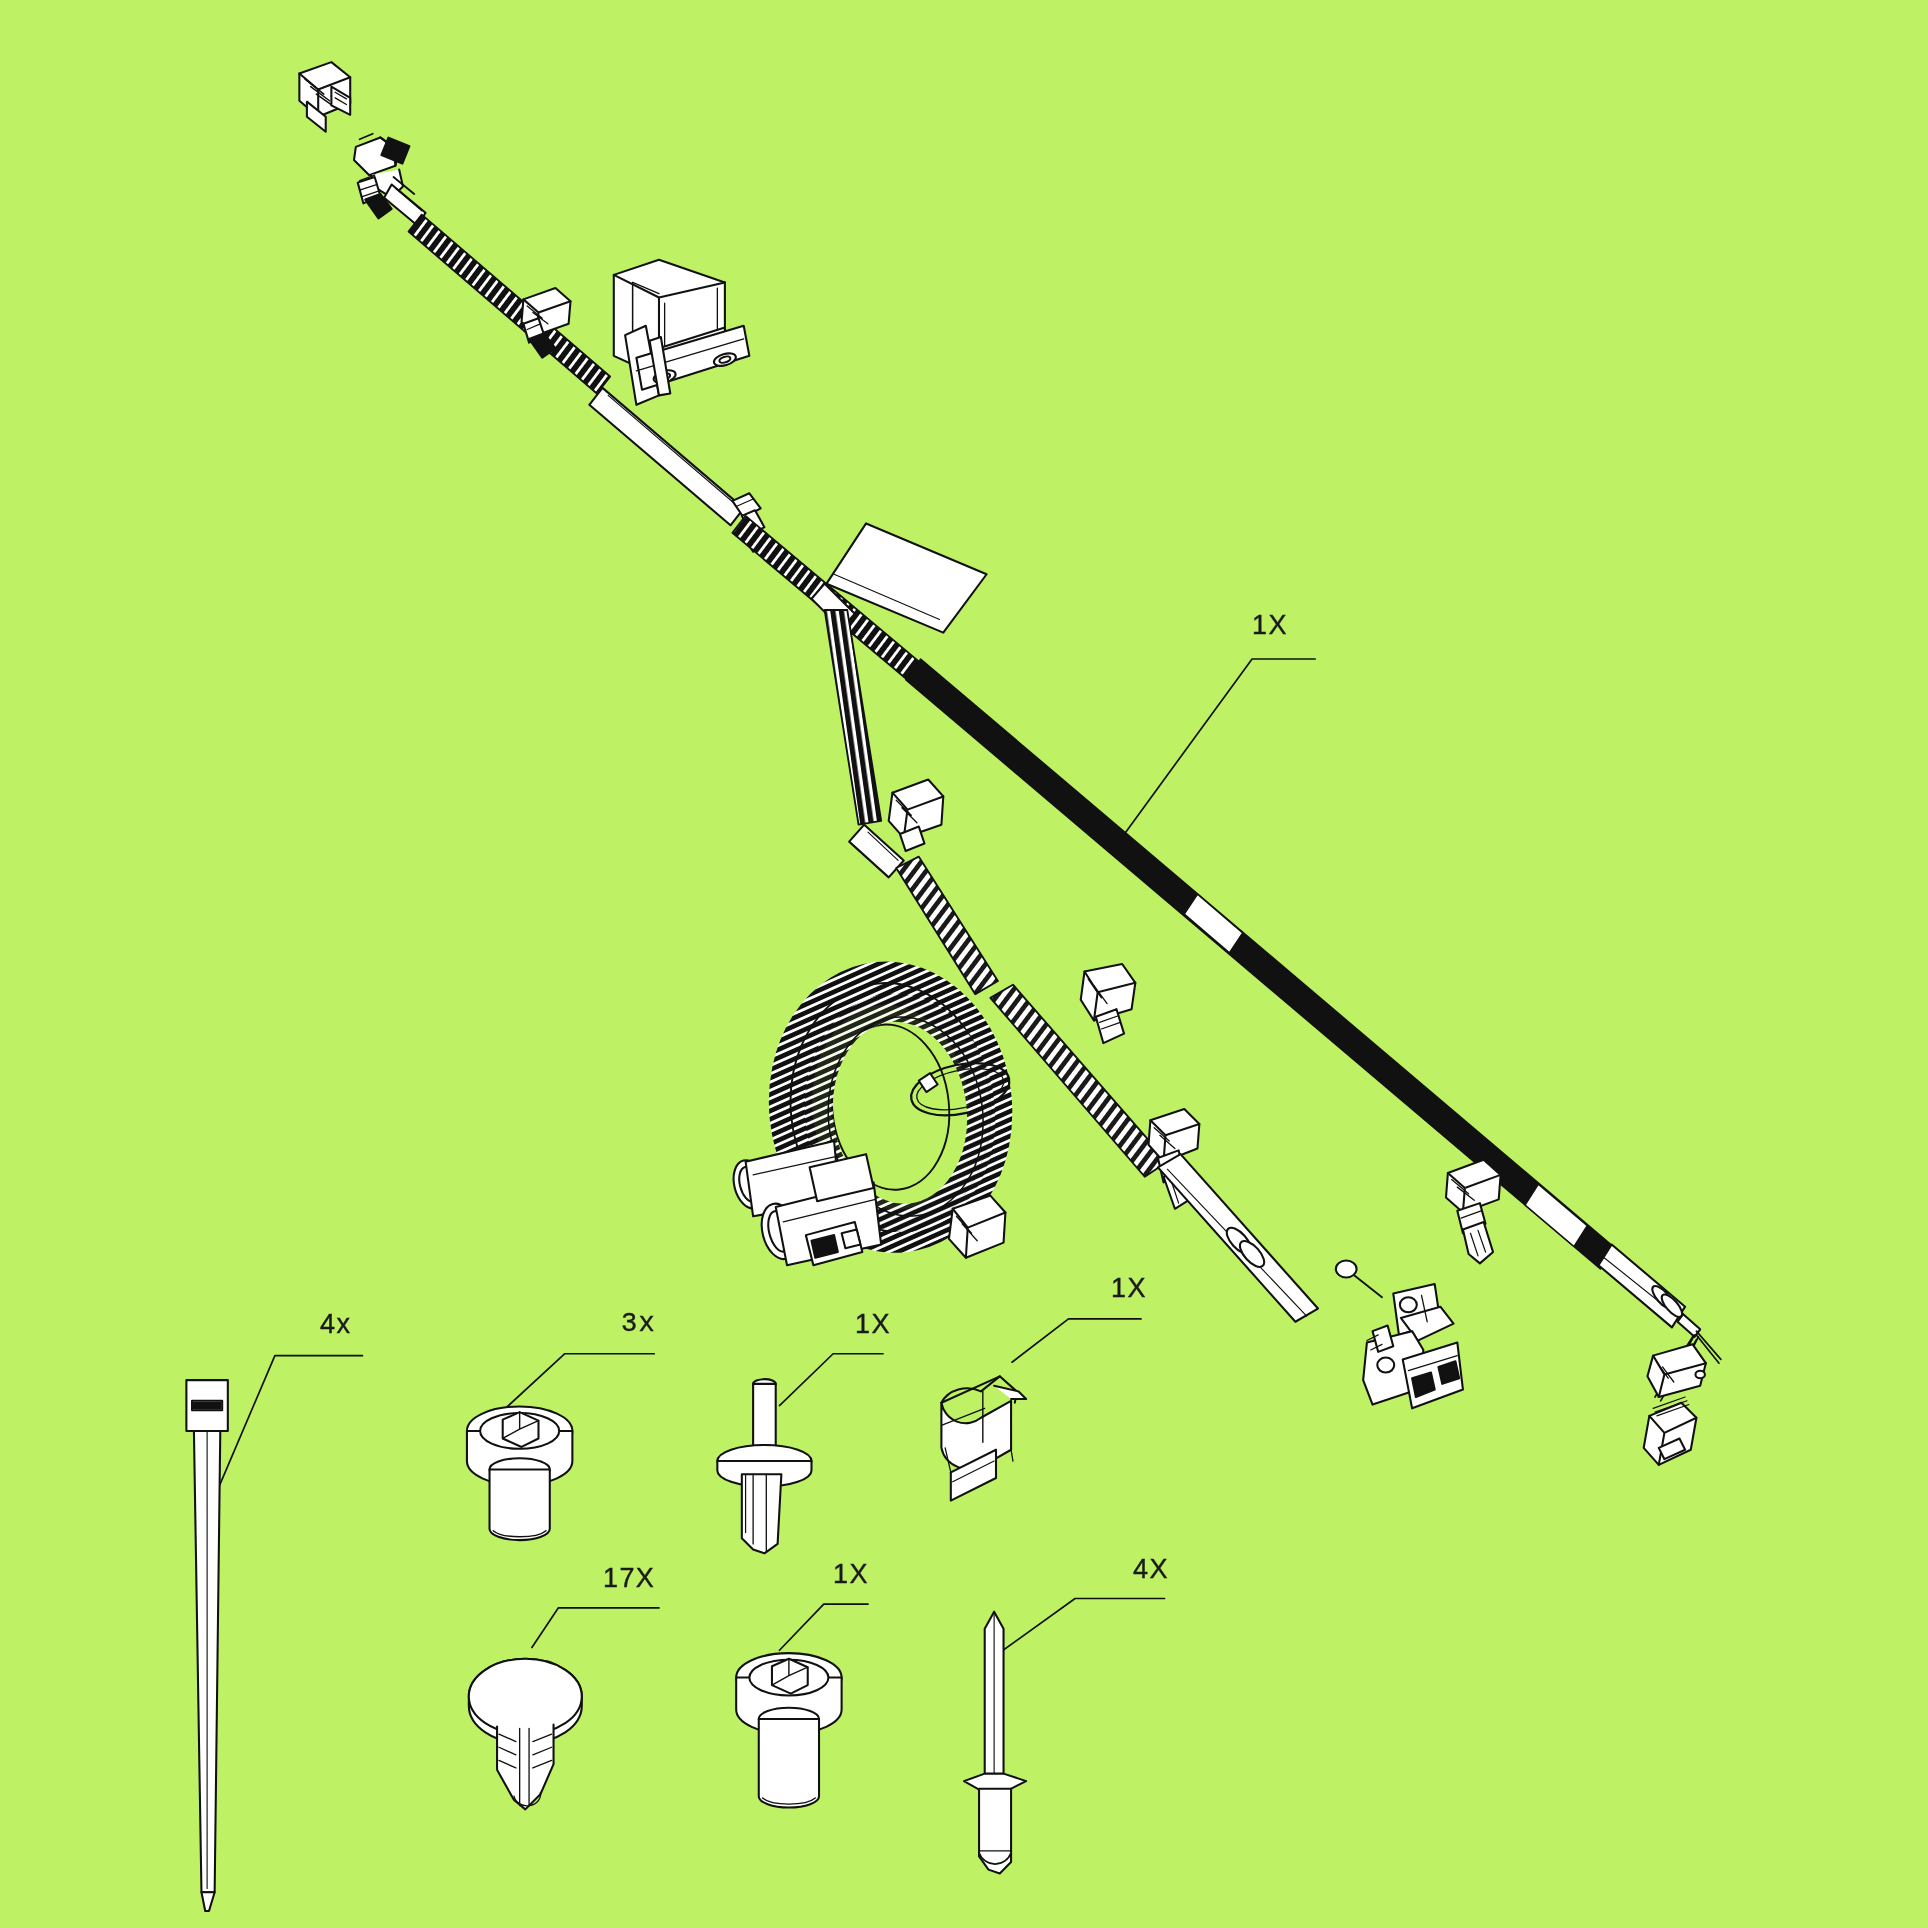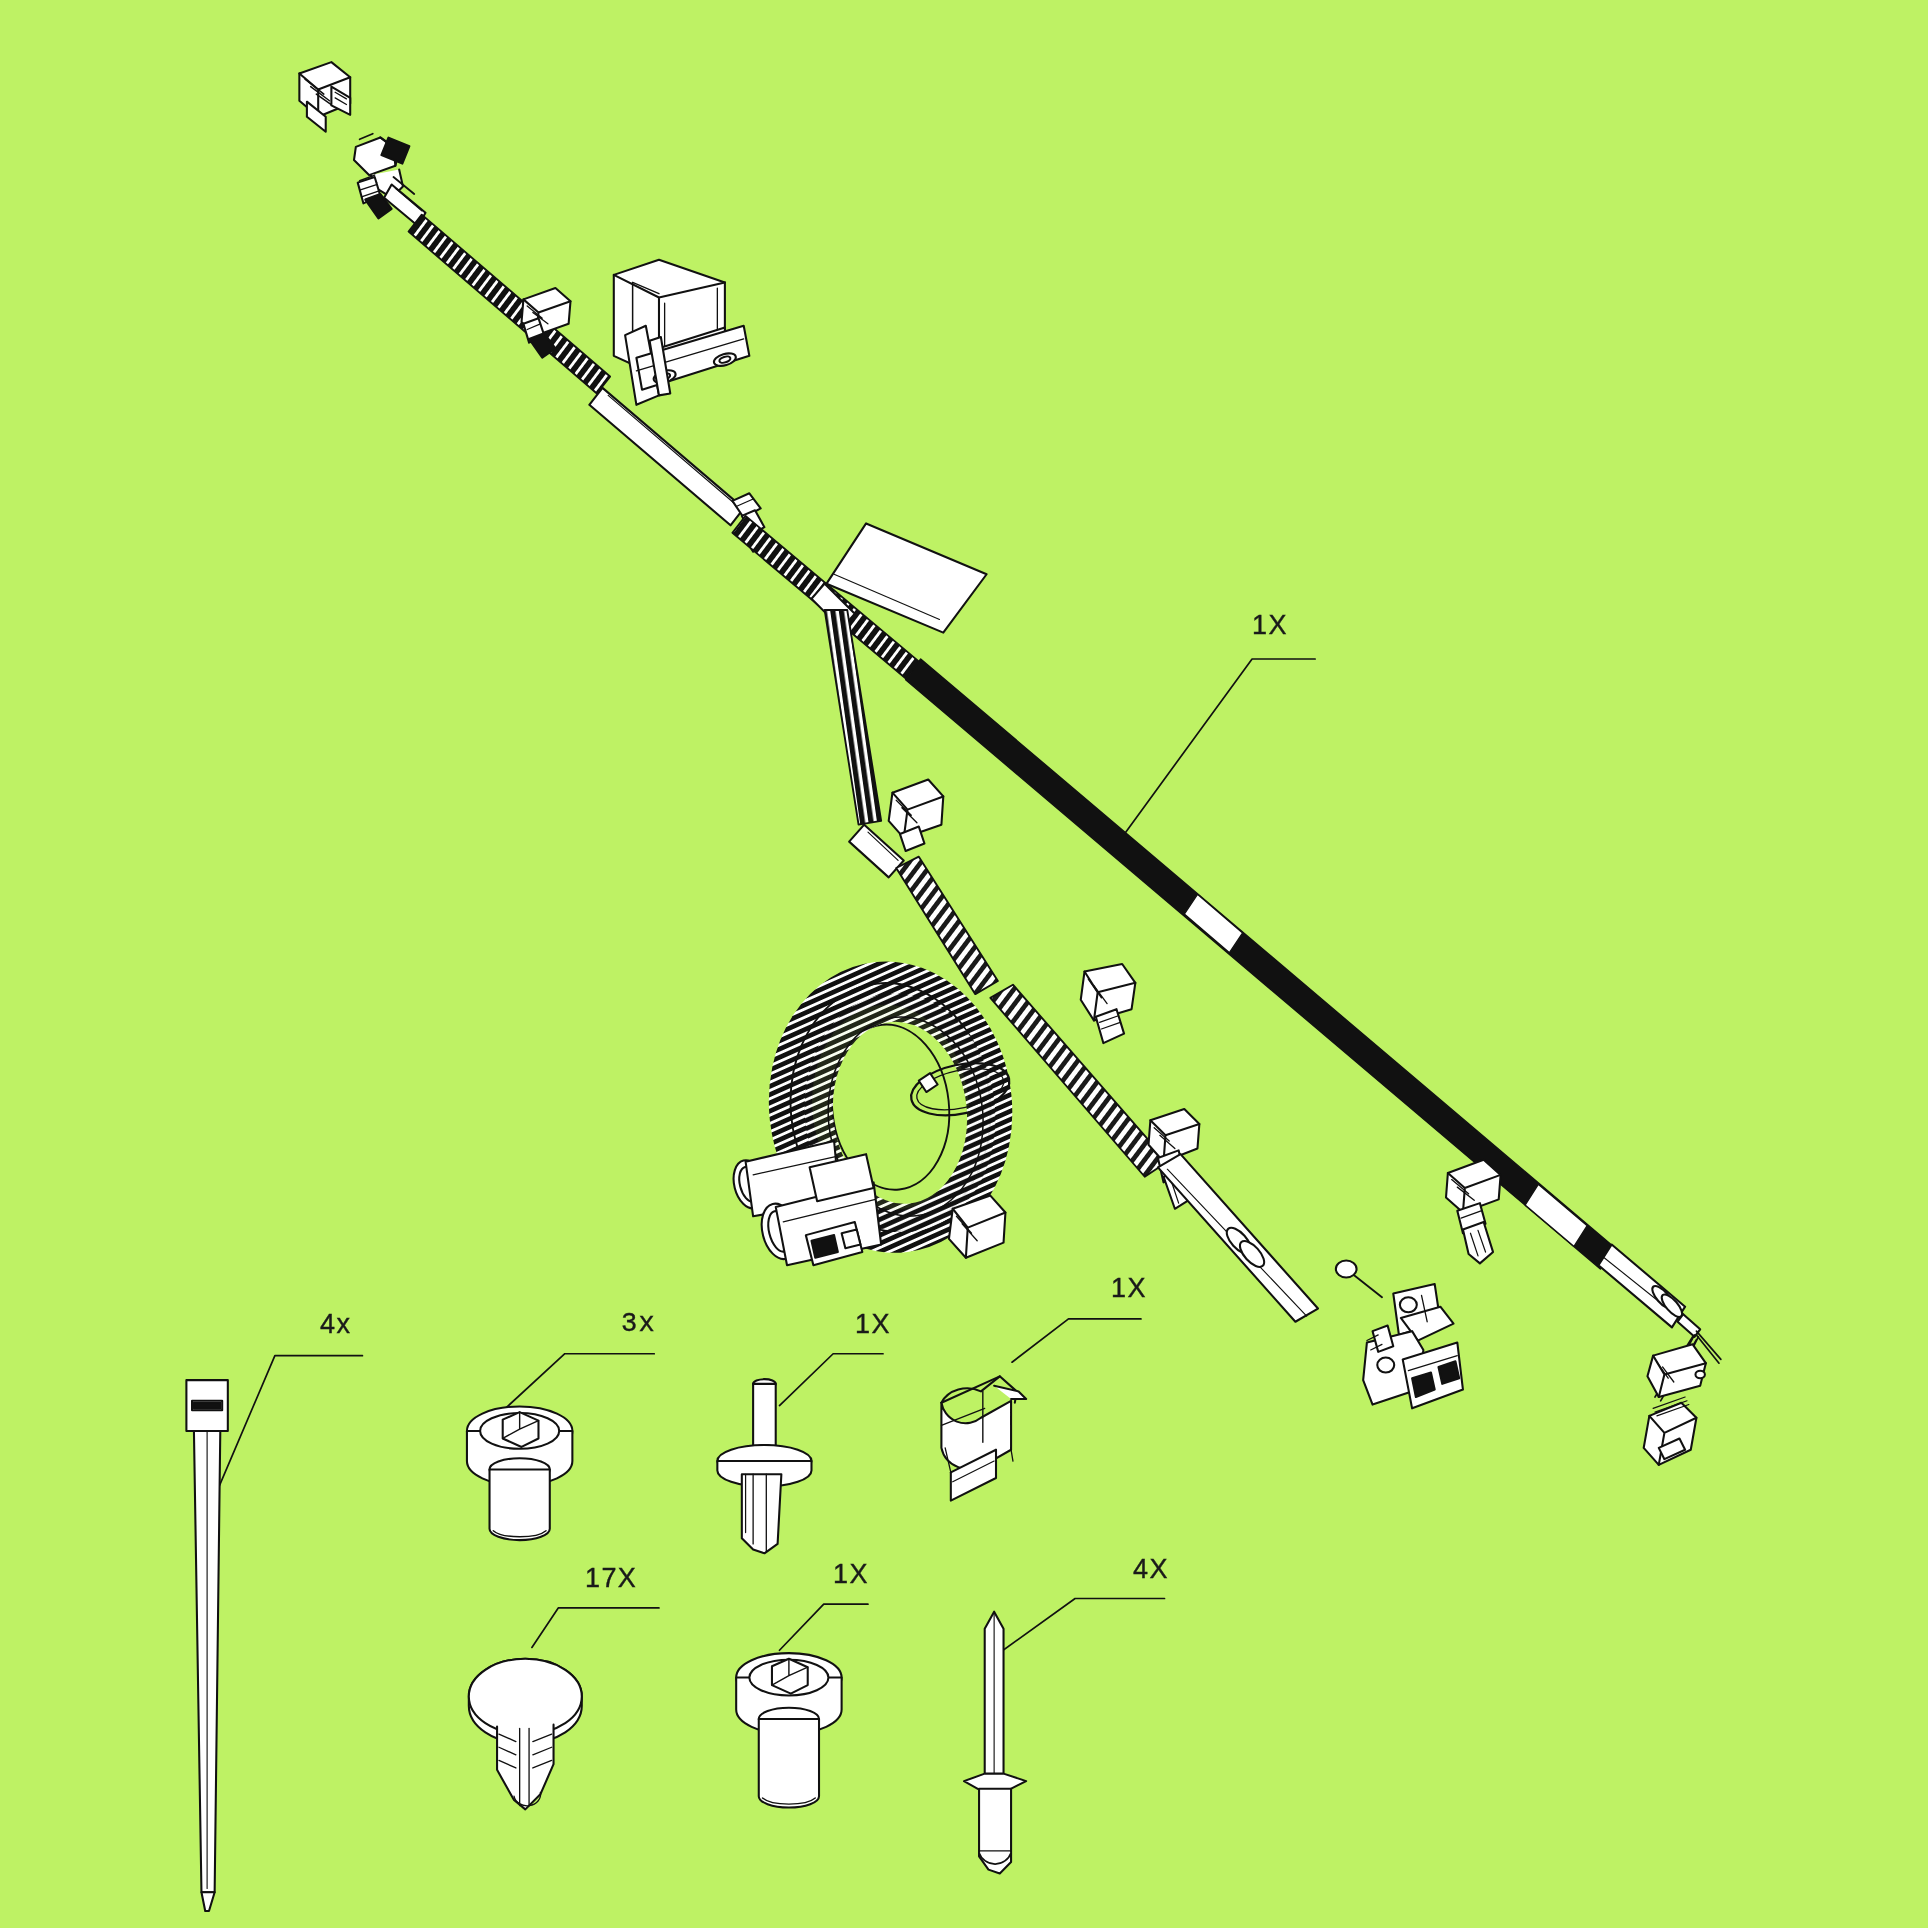--- a/index.html
+++ b/index.html
@@ -394,20 +394,20 @@
   <div class="qty-label" style="left:1252px; top:610px;">1X</div>
 
   <div class="qty-label" style="left:320px; top:1309px;">4x</div>
 
   <div class="qty-label" style="left:621px; top:1309px;font-family:Liberation Mono, monospace;">3x</div>
 
   <div class="qty-label" style="left:855px; top:1309px;">1X</div>
 
   <div class="qty-label" style="left:1111px; top:1273px;">1X</div>
 
-  <div class="qty-label" style="left:585px; top:1563px;">17X</div>
+  <div class="qty-label" style="left:603px; top:1563px;">17X</div>
 
   <div class="qty-label" style="left:833px; top:1559px;">1X</div>
 
   <div class="qty-label" style="left:1133px; top:1554px;">4X</div>
 
 </div>
 
 
 </body></html>

